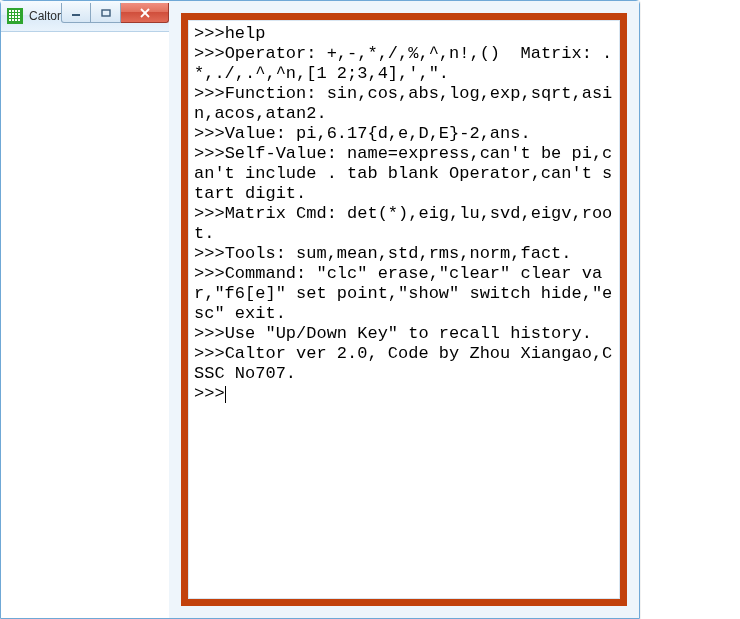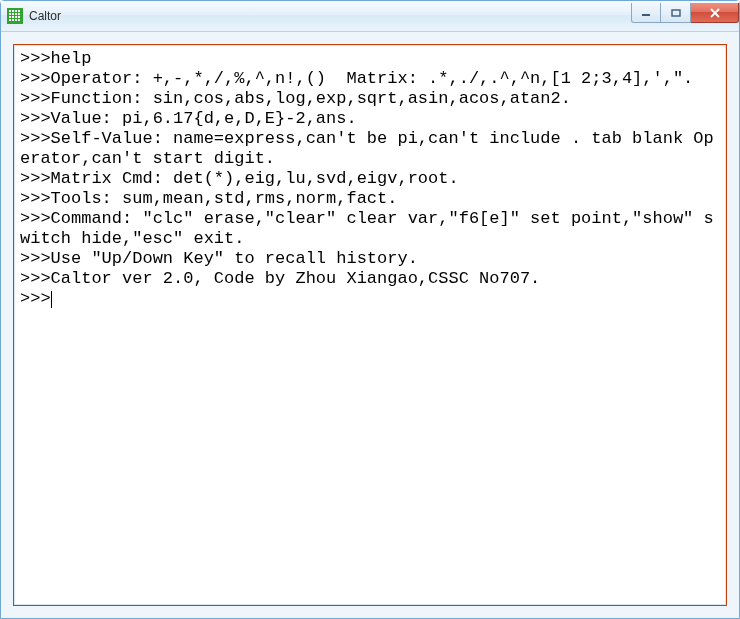--- a/index.html
+++ b/index.html
@@ -5,28 +5,28 @@
   html, body {
     margin: 0;
     padding: 0;
     width: 740px;
     height: 619px;
     font-family: "Segoe UI", Tahoma, sans-serif;
     background: #fff;
     overflow: hidden;
   }
   .window {
-    width: 740px;
+    width: 640px;
     height: 619px;
     box-sizing: border-box;
     border: 1px solid #6fa8d6;
     border-radius: 4px 4px 0 0;
     background: #fff;
     display: flex;
-    flex-direction: column;
+    flex-direction: row;
     box-shadow: 0 0 0 1px rgba(0,0,0,0.05);
   }
   .titlebar {
     height: 30px;
     background: linear-gradient(to bottom, #f6fbff 0%, #e6f0fa 45%, #d9e9f7 46%, #e9f3fc 100%);
     border-bottom: 1px solid #b8d2e8;
     display: flex;
     align-items: center;
     padding: 0 0 0 6px;
     position: relative;
@@ -75,21 +75,21 @@
   .win-btn svg { display:block; }
   .client {
     flex: 1 1 auto;
     padding: 12px;
     box-sizing: border-box;
     background: #eef5fb;
     display: flex;
   }
   .console-frame {
     flex: 1 1 auto;
-    border: 1px solid #c2410c;
+    border: 7px solid #c2410c;
     background: #ffffff;
     box-shadow: inset 0 0 0 1px #d9e6f2;
     padding: 4px 6px;
     box-sizing: border-box;
     overflow: hidden;
   }
   .console {
     width: 100%;
     height: 100%;
     font-family: "FangSong", "SimSun", "NSimSun", "Courier New", monospace;

